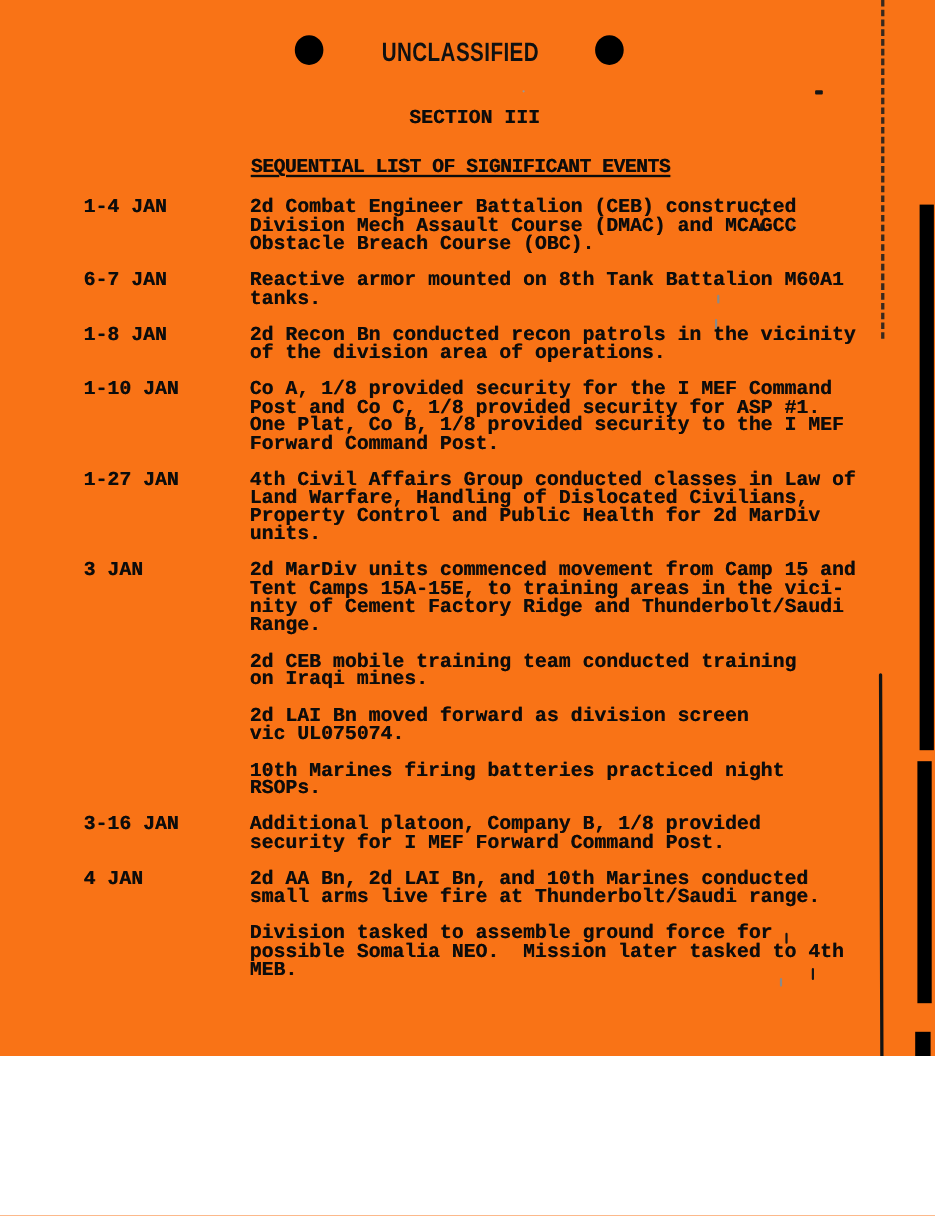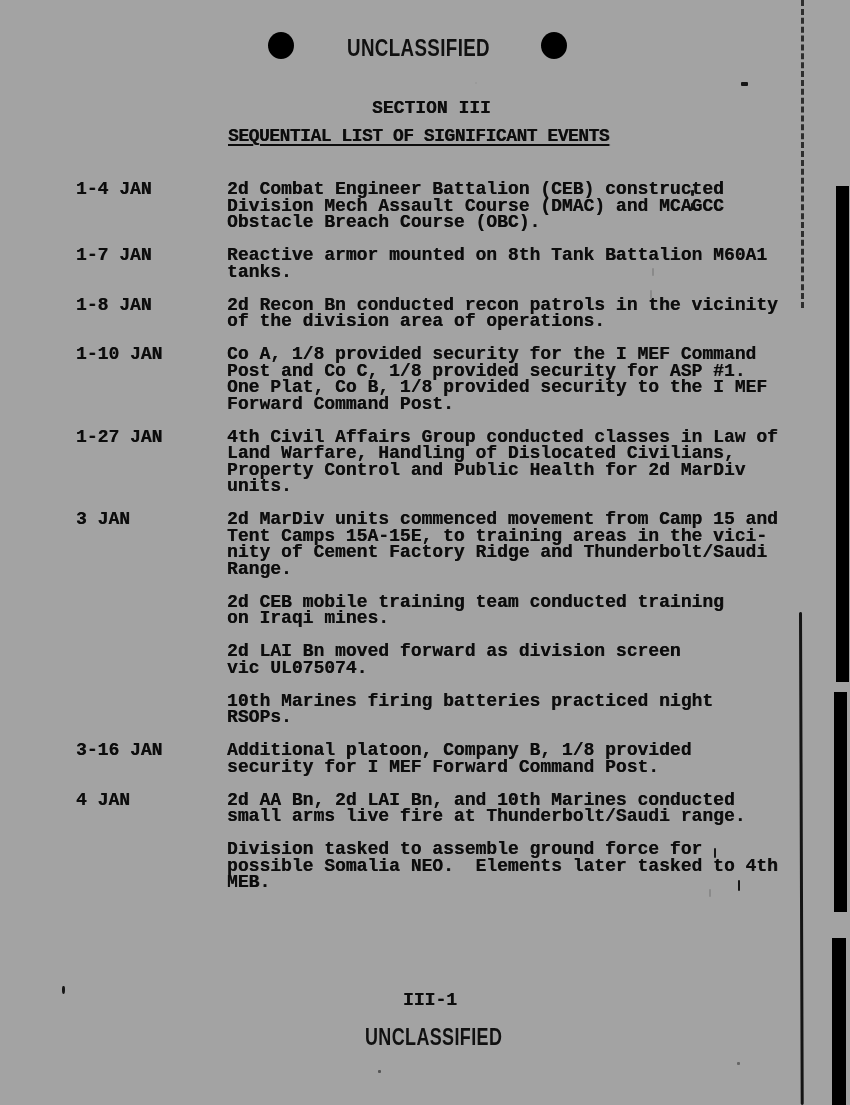--- a/index.html
+++ b/index.html
@@ -1,17 +1,17 @@
 <!DOCTYPE html>
 <html><head>
 <meta charset="utf-8">
 <style>
   html,body{margin:0;padding:0;background:#ffffff;}
   .page{
-    position:relative;width:850px;height:1105px;background:#a3a3a3;
+    position:relative;width:850px;height:960px;background:#f97316;
     overflow:hidden;color:#0c0c0c;
   }
   
   .typew{
     font-family:"Liberation Mono","DejaVu Sans Mono",monospace;
     font-weight:700;font-size:18px;line-height:16.5px;
     text-shadow:0.35px 0 0 rgba(0,0,0,0.7);
   }
   
   .sans{
@@ -20,21 +20,21 @@
     display:inline-block;transform:scaleX(0.78);transform-origin:left top;
     color:#111;
   }
   .hdr-class{position:absolute;left:347px;top:36px;}
   .ftr-class{position:absolute;left:365px;top:1026px;}
   .punch{position:absolute;width:26px;height:27px;background:#000;border-radius:50%;}
   .punch-left{left:268px;top:32px;}
   .punch-right{left:541px;top:32px;}
   .sec-title{position:absolute;left:372px;top:100px;white-space:pre;}
   .sec-subtitle{
-    position:absolute;left:228px;top:128px;white-space:pre;letter-spacing:-0.5px;
+    position:absolute;left:228px;top:144px;white-space:pre;letter-spacing:-0.5px;
     text-decoration:underline;text-decoration-thickness:2px;text-underline-offset:3px;
   }
   .events{position:absolute;left:76px;top:181px;width:710px;}
   .event{display:flex;align-items:flex-start;}
   .edate{width:151px;flex:0 0 151px;white-space:pre;}
   .ebody{flex:1 1 auto;}
   .para{white-space:pre;margin:0 0 16.5px 0;}
   .pagenum{position:absolute;left:403px;top:992px;white-space:pre;}
   
   .artifact{position:absolute;background:#000;}
@@ -70,21 +70,21 @@
   <div class="events" id="events">
       <div class="event">
         <div class="edate typew">1-4 JAN</div>
         <div class="ebody">
           <div class="para typew">2d Combat Engineer Battalion (CEB) constructed
 Division Mech Assault Course (DMAC) and MCAGCC
 Obstacle Breach Course (OBC).</div>
         </div>
       </div>
       <div class="event">
-        <div class="edate typew">1-7 JAN</div>
+        <div class="edate typew">6-7 JAN</div>
         <div class="ebody">
           <div class="para typew">Reactive armor mounted on 8th Tank Battalion M60A1
 tanks.</div>
         </div>
       </div>
       <div class="event">
         <div class="edate typew">1-8 JAN</div>
         <div class="ebody">
           <div class="para typew">2d Recon Bn conducted recon patrols in the vicinity
 of the division area of operations.</div>
@@ -129,21 +129,21 @@
           <div class="para typew">Additional platoon, Company B, 1/8 provided
 security for I MEF Forward Command Post.</div>
         </div>
       </div>
       <div class="event">
         <div class="edate typew">4 JAN</div>
         <div class="ebody">
           <div class="para typew">2d AA Bn, 2d LAI Bn, and 10th Marines conducted
 small arms live fire at Thunderbolt/Saudi range.</div>
           <div class="para typew">Division tasked to assemble ground force for
-possible Somalia NEO.  Elements later tasked to 4th
+possible Somalia NEO.  Mission later tasked to 4th
 MEB.</div>
         </div>
       </div>
     </div>
 
   <div class="ftr-class">
     <span class="sans" style="font-size:23px;">UNCLASSIFIED</span>
   </div>
   <div class="pagenum typew">III-1</div>
 

